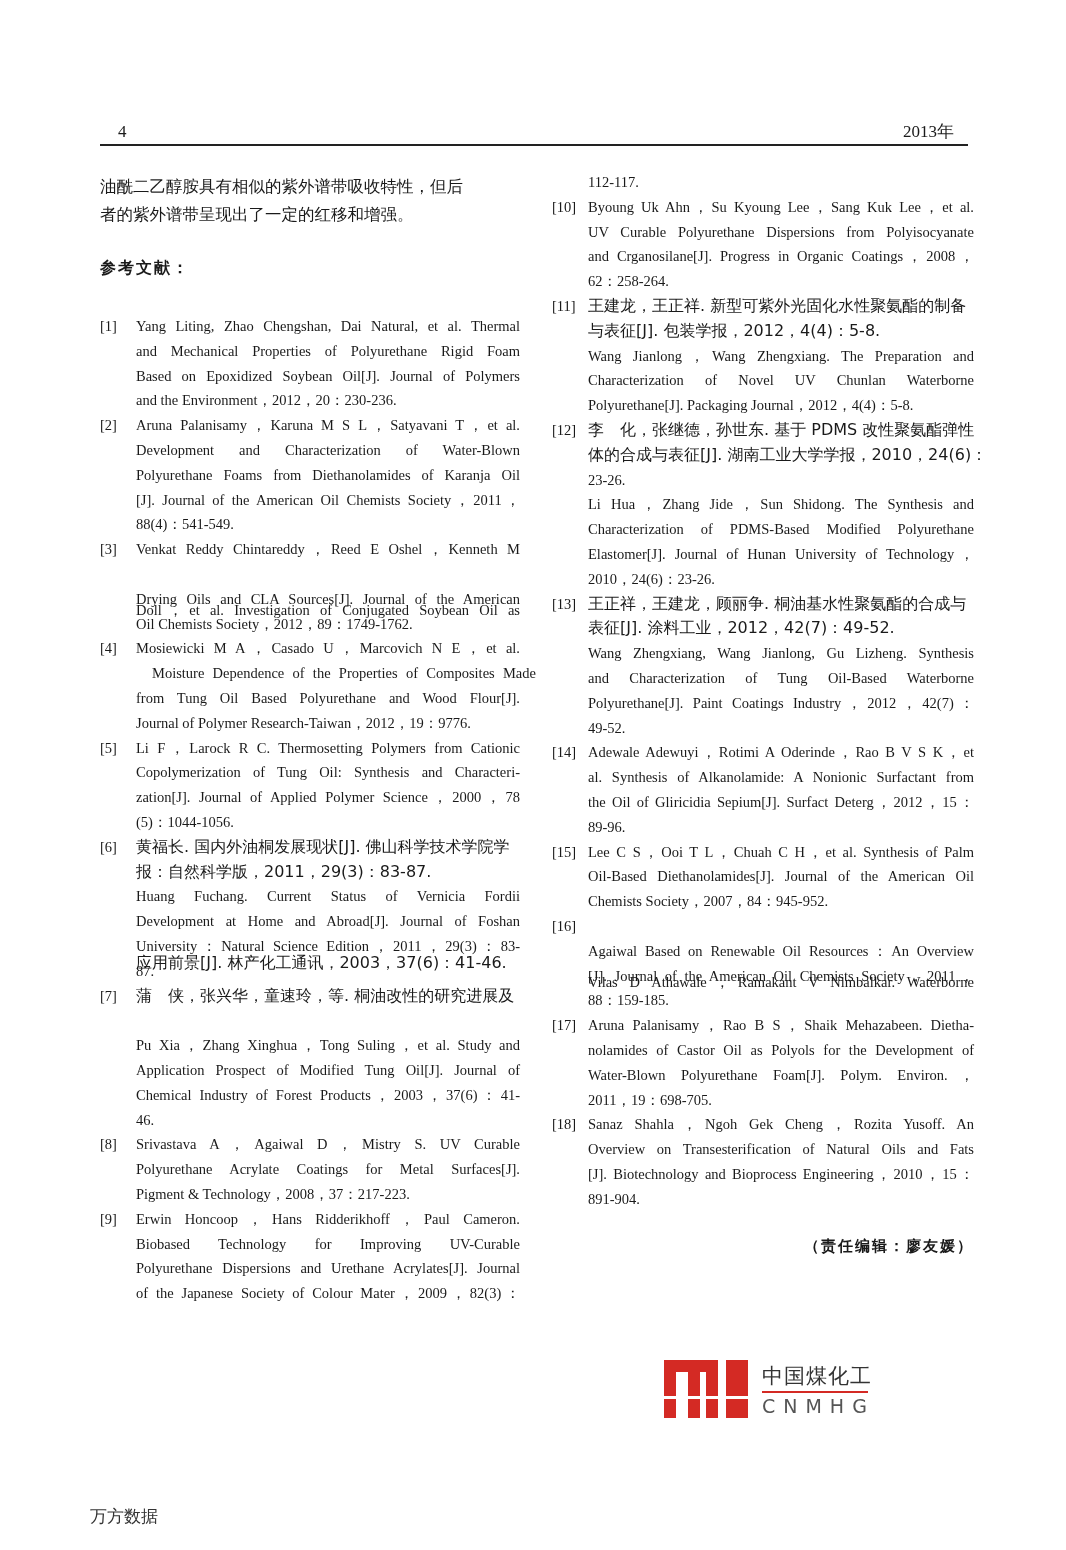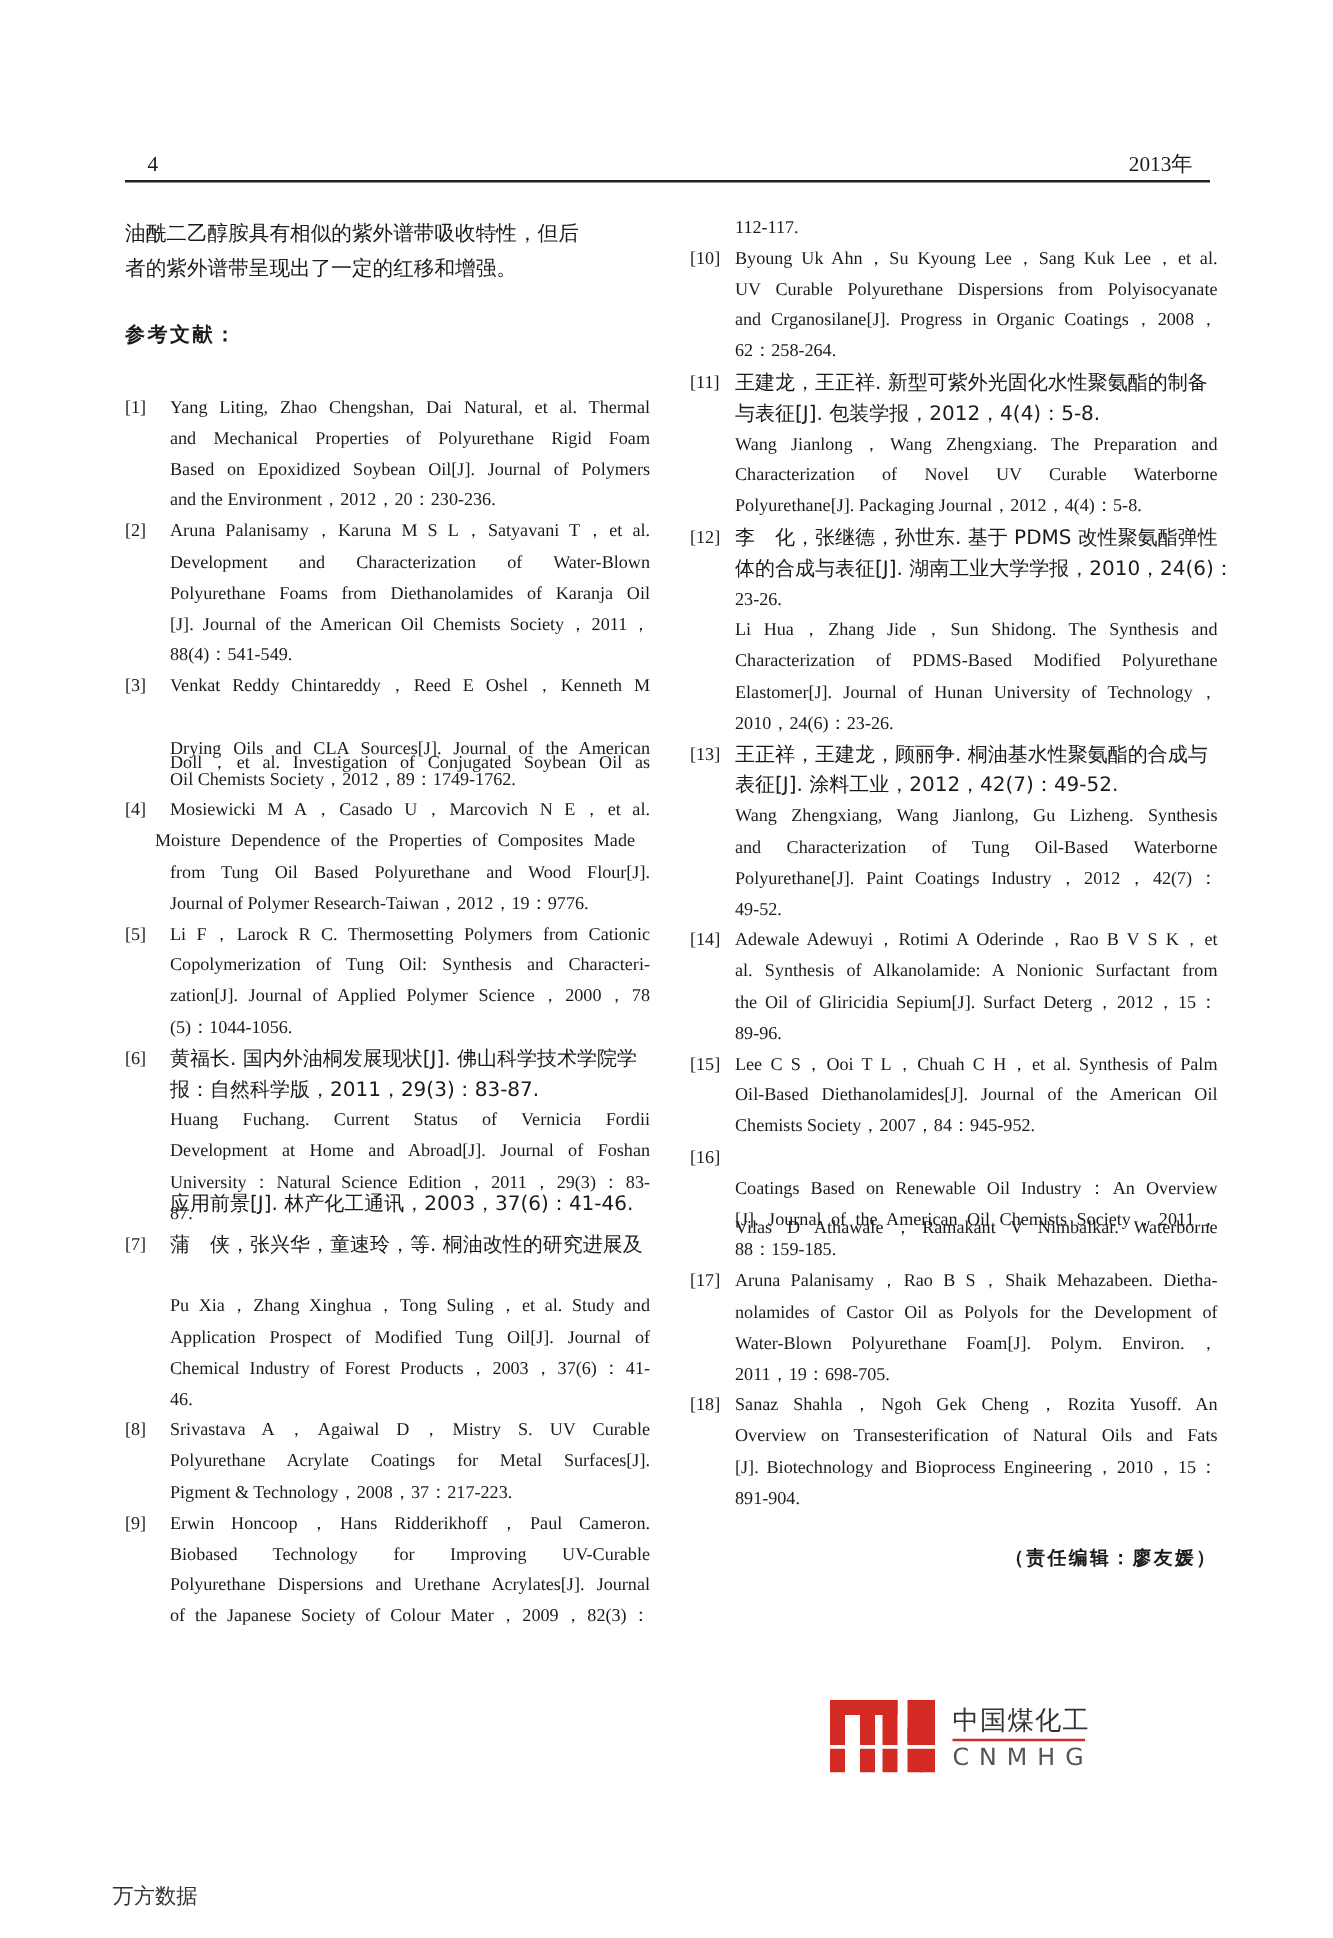--- a/index.html
+++ b/index.html
@@ -67,21 +67,21 @@
     <div class="line" style="left: 36px; width: 384px; top: 464.8px;">Polyurethane Foams from Diethanolamides of Karanja Oil</div>
     <div class="line" style="left: 36px; width: 384px; top: 489.6px;">[J]. Journal of the American Oil Chemists Society，2011，</div>
     <div class="line last" style="left: 36px; width: 384px; top: 514.4px;">88(4)：541-549.</div>
     <span class="ref-num" style="left: 0px; top: 539.2px;">[3]</span>
     <div class="line" style="left: 36px; width: 384px; top: 539.2px;">Venkat Reddy Chintareddy，Reed E Oshel，Kenneth M</div>
     <div class="line" style="left: 36px; width: 384px; top: 564px; margin-top: 36px;">Doll，et al. Investigation of Conjugated Soybean Oil as</div>
     <div class="line" style="left: 36px; width: 384px; top: 588.8px;">Drying Oils and CLA Sources[J]. Journal of the American</div>
     <div class="line last" style="left: 36px; width: 384px; top: 613.6px;">Oil Chemists Society，2012，89：1749-1762.</div>
     <span class="ref-num" style="left: 0px; top: 638.4px;">[4]</span>
     <div class="line" style="left: 36px; width: 384px; top: 638.4px;">Mosiewicki M A，Casado U，Marcovich N E，et al.</div>
-    <div class="line" style="left: 24px; width: 384px; top: 663.2px;">Moisture Dependence of the Properties of Composites Made</div>
+    <div class="line" style="left: 52px; width: 384px; top: 663.2px;">Moisture Dependence of the Properties of Composites Made</div>
     <div class="line" style="left: 36px; width: 384px; top: 688px;">from Tung Oil Based Polyurethane and Wood Flour[J].</div>
     <div class="line last" style="left: 36px; width: 384px; top: 712.8px;">Journal of Polymer Research-Taiwan，2012，19：9776.</div>
     <span class="ref-num" style="left: 0px; top: 737.6px;">[5]</span>
     <div class="line" style="left: 36px; width: 384px; top: 737.6px;">Li F，Larock R C.  Thermosetting Polymers from Cationic</div>
     <div class="line" style="left: 36px; width: 384px; top: 762.4px;">Copolymerization of Tung Oil: Synthesis and Characteri-</div>
     <div class="line" style="left: 36px; width: 384px; top: 787.2px;">zation[J]. Journal of Applied Polymer Science，2000，78</div>
     <div class="line last" style="left: 36px; width: 384px; top: 812px;">(5)：1044-1056.</div>
     <span class="ref-num" style="left: 0px; top: 836.8px;">[6]</span>
     <div class="line cn last" style="left: 36px; width: 384px; top: 836.8px;">黄福长. 国内外油桐发展现状[J]. 佛山科学技术学院学</div>
     <div class="line cn last" style="left: 36px; width: 384px; top: 861.6px;">报：自然科学版，2011，29(3)：83-87.</div>
@@ -110,21 +110,21 @@
     <div class="line last" style="left: 36px; width: 384px; top: 172px;">112-117.</div>
     <span class="ref-num" style="left: 0px; top: 196.8px;">[10]</span>
     <div class="line" style="left: 36px; width: 386px; top: 196.8px;">Byoung Uk Ahn，Su Kyoung Lee，Sang Kuk Lee，et al.</div>
     <div class="line" style="left: 36px; width: 386px; top: 221.6px;">UV Curable Polyurethane Dispersions from Polyisocyanate</div>
     <div class="line" style="left: 36px; width: 386px; top: 246.4px;">and Crganosilane[J]. Progress in Organic Coatings，2008，</div>
     <div class="line last" style="left: 36px; width: 386px; top: 271.2px;">62：258-264.</div>
     <span class="ref-num" style="left: 0px; top: 296px;">[11]</span>
     <div class="line cn last" style="left: 36px; width: 386px; top: 296px;">王建龙，王正祥. 新型可紫外光固化水性聚氨酯的制备</div>
     <div class="line cn last" style="left: 36px; width: 386px; top: 320.8px;">与表征[J]. 包装学报，2012，4(4)：5-8.</div>
     <div class="line" style="left: 36px; width: 386px; top: 345.6px;">Wang Jianlong，Wang Zhengxiang. The Preparation and</div>
-    <div class="line" style="left: 36px; width: 386px; top: 370.4px;">Characterization of Novel UV Curable Waterborne</div>
+    <div class="line" style="left: 36px; width: 386px; top: 370.4px;">Characterization of Novel UV Chunlan Waterborne</div>
     <div class="line last" style="left: 36px; width: 386px; top: 395.2px;">Polyurethane[J]. Packaging Journal，2012，4(4)：5-8.</div>
     <span class="ref-num" style="left: 0px; top: 420px;">[12]</span>
     <div class="line cn last" style="left: 36px; width: 386px; top: 420px;">李　化，张继德，孙世东. 基于 PDMS 改性聚氨酯弹性</div>
     <div class="line cn last" style="left: 36px; width: 386px; top: 444.8px;">体的合成与表征[J]. 湖南工业大学学报，2010，24(6)：</div>
     <div class="line last" style="left: 36px; width: 386px; top: 469.6px;">23-26.</div>
     <div class="line" style="left: 36px; width: 386px; top: 494.4px;">Li Hua，Zhang Jide，Sun Shidong. The Synthesis and</div>
     <div class="line" style="left: 36px; width: 386px; top: 519.2px;">Characterization of PDMS-Based Modified Polyurethane</div>
     <div class="line" style="left: 36px; width: 386px; top: 544px;">Elastomer[J]. Journal of Hunan University of Technology，</div>
     <div class="line last" style="left: 36px; width: 386px; top: 568.8px;">2010，24(6)：23-26.</div>
     <span class="ref-num" style="left: 0px; top: 593.6px;">[13]</span>
@@ -138,21 +138,21 @@
     <div class="line" style="left: 36px; width: 386px; top: 742.4px;">Adewale Adewuyi，Rotimi A Oderinde，Rao B V S K，et</div>
     <div class="line" style="left: 36px; width: 386px; top: 767.2px;">al. Synthesis of Alkanolamide: A Nonionic Surfactant from</div>
     <div class="line" style="left: 36px; width: 386px; top: 792px;">the Oil of Gliricidia Sepium[J]. Surfact Deterg，2012，15：</div>
     <div class="line last" style="left: 36px; width: 386px; top: 816.8px;">89-96.</div>
     <span class="ref-num" style="left: 0px; top: 841.6px;">[15]</span>
     <div class="line" style="left: 36px; width: 386px; top: 841.6px;">Lee C S，Ooi T L，Chuah C H，et al. Synthesis of Palm</div>
     <div class="line" style="left: 36px; width: 386px; top: 866.4px;">Oil-Based Diethanolamides[J]. Journal of the American Oil</div>
     <div class="line last" style="left: 36px; width: 386px; top: 891.2px;">Chemists Society，2007，84：945-952.</div>
     <span class="ref-num" style="left: 0px; top: 916px;">[16]</span>
     <div class="line" style="left: 36px; width: 386px; top: 944px; margin-top: 28px;">Vilas D Athawale，Ramakant V Nimbalkar. Waterborne</div>
-    <div class="line" style="left: 36px; width: 386px; top: 940.8px;">Coatings Based on Renewable Oil Industry：An Overview</div>
+    <div class="line" style="left: 36px; width: 386px; top: 940.8px;">Agaiwal Based on Renewable Oil Resources：An Overview</div>
     <div class="line" style="left: 36px; width: 386px; top: 965.6px;">[J]. Journal of the American Oil Chemists Society，2011，</div>
     <div class="line last" style="left: 36px; width: 386px; top: 990.4px;">88：159-185.</div>
     <span class="ref-num" style="left: 0px; top: 1015.2px;">[17]</span>
     <div class="line" style="left: 36px; width: 386px; top: 1015.2px;">Aruna Palanisamy，Rao B S，Shaik Mehazabeen. Dietha-</div>
     <div class="line" style="left: 36px; width: 386px; top: 1040px;">nolamides of Castor Oil as Polyols for the Development of</div>
     <div class="line" style="left: 36px; width: 386px; top: 1064.8px;">Water-Blown Polyurethane Foam[J]. Polym. Environ.，</div>
     <div class="line last" style="left: 36px; width: 386px; top: 1089.6px;">2011，19：698-705.</div>
     <span class="ref-num" style="left: 0px; top: 1114.4px;">[18]</span>
     <div class="line" style="left: 36px; width: 386px; top: 1114.4px;">Sanaz Shahla，Ngoh Gek Cheng，Rozita Yusoff. An</div>
     <div class="line" style="left: 36px; width: 386px; top: 1139.2px;">Overview on Transesterification of Natural Oils and Fats</div>

